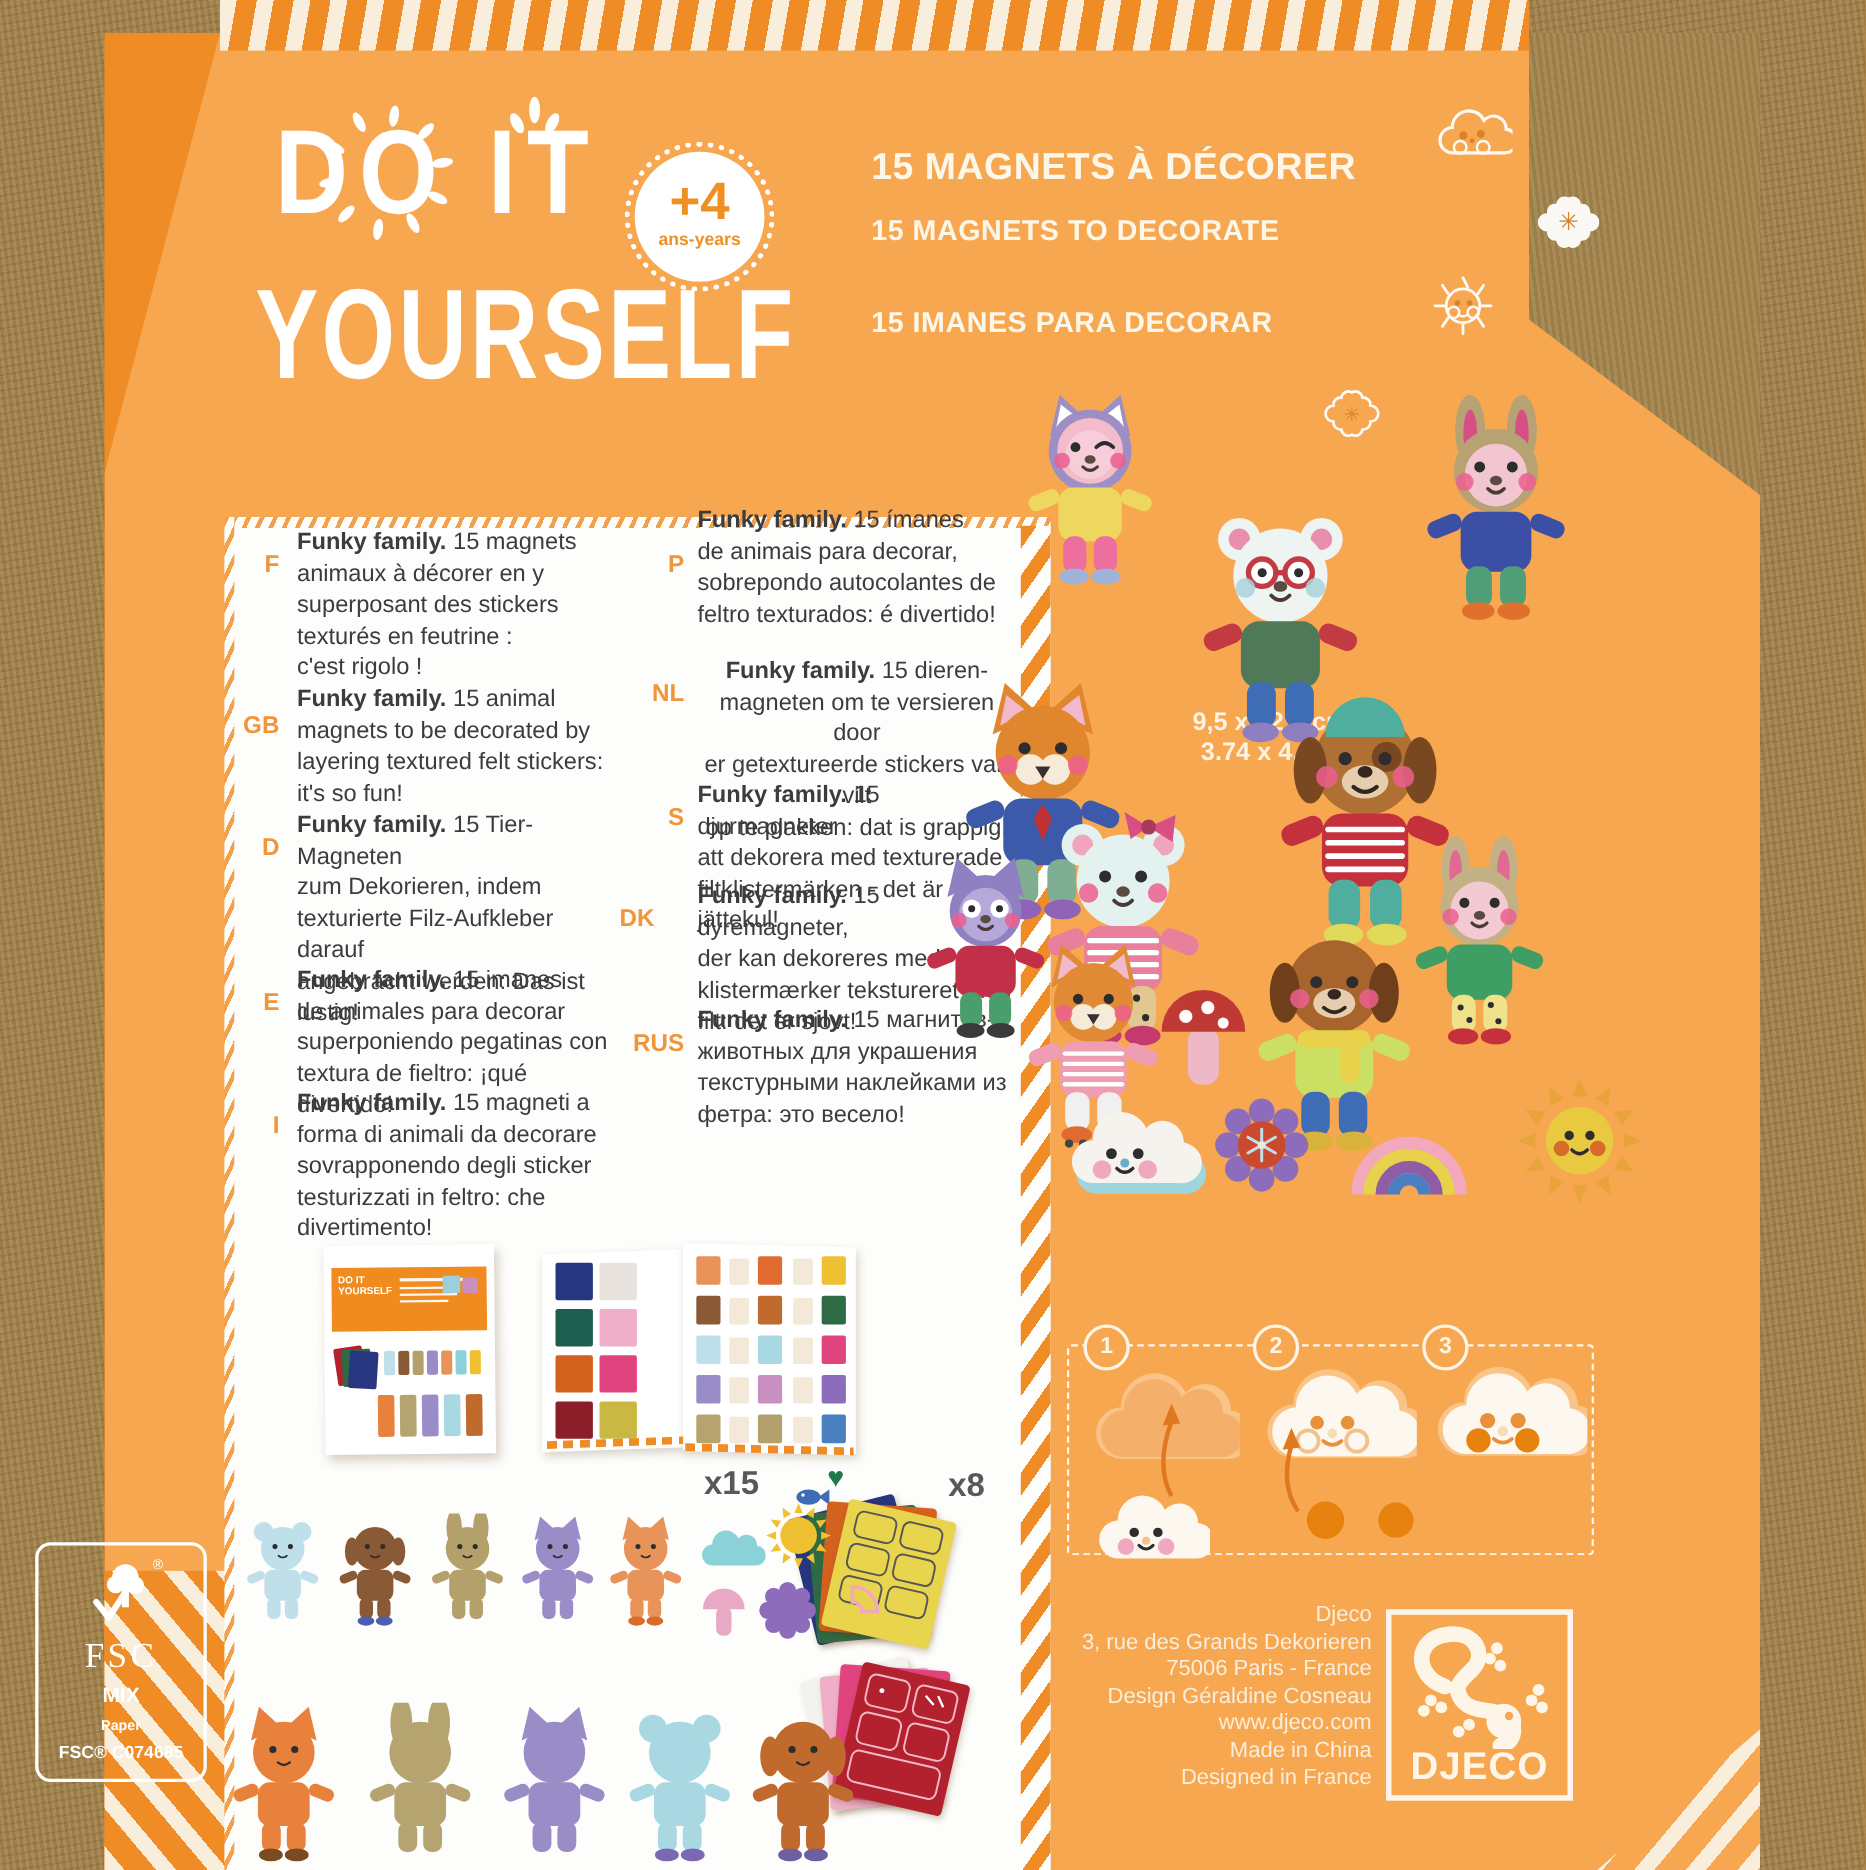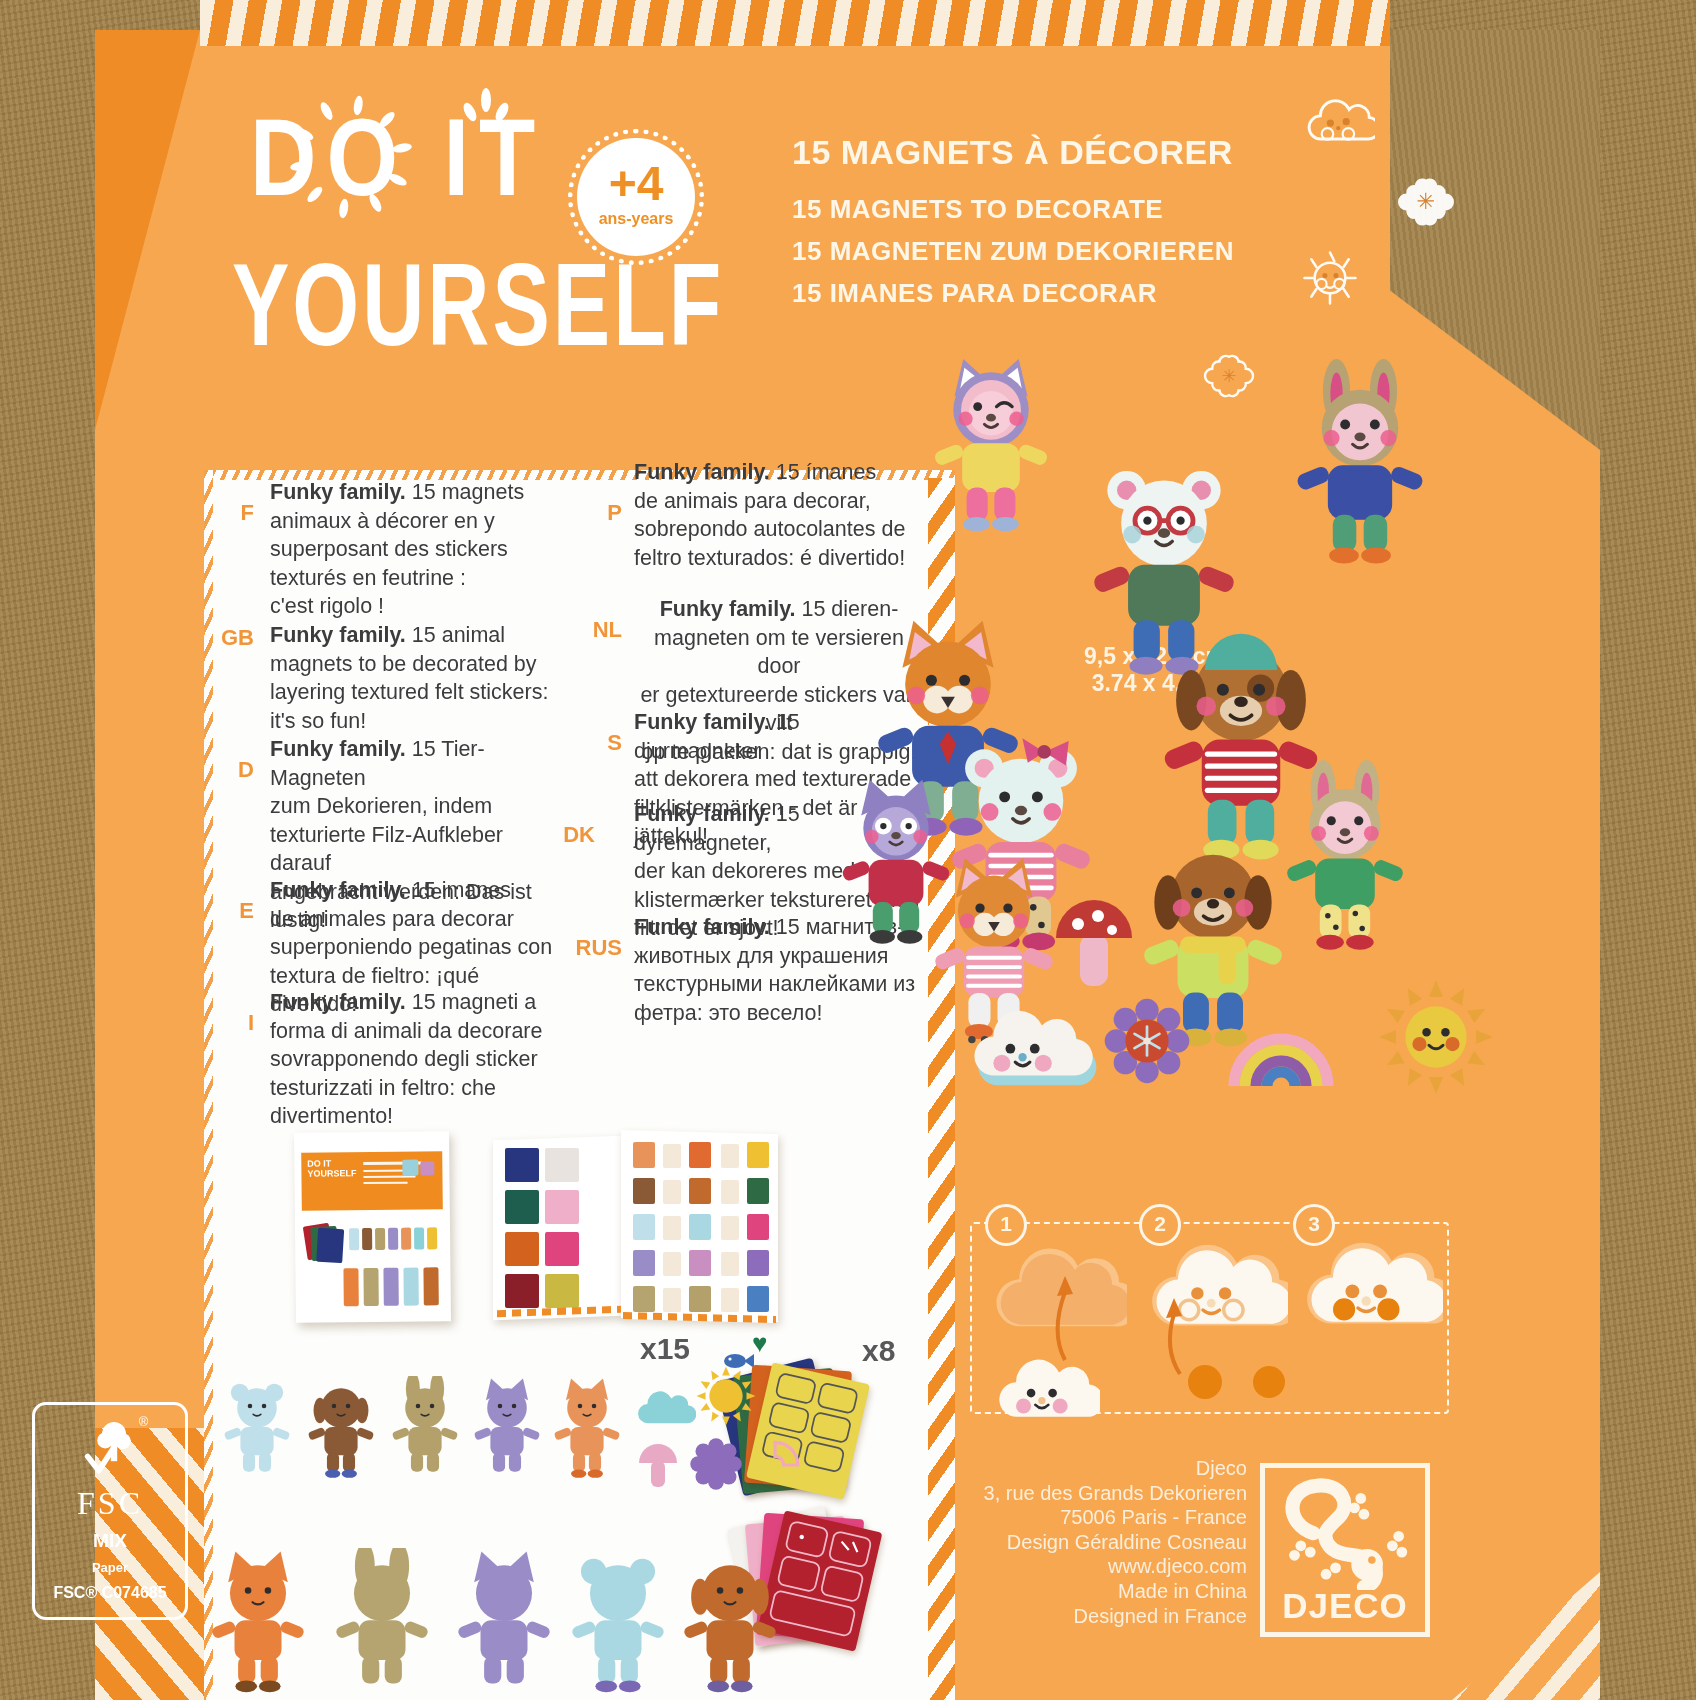--- a/index.html
+++ b/index.html
@@ -119,21 +119,20 @@
     <ellipse cx="30" cy="14" rx="5" ry="12" fill="#fff"></ellipse>
     <ellipse cx="46" cy="26" rx="5" ry="10" transform="rotate(28 46 26)" fill="#fff"></ellipse>
   </svg>
   <div class="abs badge">
     <div class="age">+4</div>
     <div class="sub">ans-years</div>
   </div>
 
   <div class="abs h0">15 MAGNETS À DÉCORER</div>
   <div class="abs h1">15 MAGNETS TO DECORATE</div>
-  <div class="abs h2">15 MAGNETEN ZUM DEKORIEREN</div>
   <div class="abs h3">15 IMANES PARA DECORAR</div>
 
   <svg class="abs oicon" style="left:1303px;top:94px;" width="72" height="64" viewBox="0 0 100 88">
     <path d="M25,62 a16,16 0 0 1 -1,-32 a21,21 0 0 1 40,-9 a16,16 0 0 1 28,11 a14,14 0 0 1 -3,30 z" fill="none" stroke="#fff" stroke-width="4"></path>
     <circle cx="38" cy="40" r="5" fill="#d8812a"></circle>
       <circle cx="60" cy="38" r="5" fill="#d8812a"></circle>
     <circle cx="34" cy="55" r="8" fill="none" stroke="#fff" stroke-width="3"></circle>
     <circle cx="63" cy="55" r="8" fill="none" stroke="#fff" stroke-width="3"></circle>
     <circle cx="49" cy="47" r="3" fill="#d8812a"></circle>
   </svg>
@@ -157,21 +156,21 @@
     <text x="30" y="38" font-size="22" text-anchor="middle" fill="#d8812a">✳</text>
   </svg>
 
   <div id="langs" style="position: absolute;">
       <div class="lang-code" style="left: 198px; top: 500px; width: 56px; position: absolute;">F</div>
       <p class="lang-text" style="left: 270px; top: 478px; width: 290px; position: absolute; margin: 0px;"><b>Funky family.</b> <span> 15 magnets
 animaux à décorer en y
 superposant des stickers
 texturés en feutrine :
 c'est rigolo !</span></p>
-      <div class="lang-code" style="left: 198px; top: 625px; width: 56px; position: absolute;">GB</div>
+      <div class="lang-code" style="left: 198px; top: 646px; width: 56px; position: absolute;">GB</div>
       <p class="lang-text" style="left: 270px; top: 621px; width: 290px; position: absolute; margin: 0px;"><b>Funky family.</b> <span> 15 animal
 magnets to be decorated by
 layering textured felt stickers:
 it's so fun!</span></p>
       <div class="lang-code" style="left: 198px; top: 757px; width: 56px; position: absolute;">D</div>
       <p class="lang-text" style="left: 270px; top: 735px; width: 290px; position: absolute; margin: 0px;"><b>Funky family.</b> <span> 15 Tier-Magneten
 zum Dekorieren, indem
 texturierte Filz-Aufkleber darauf
 angebracht werden: Das ist
 lustig!</span></p>

